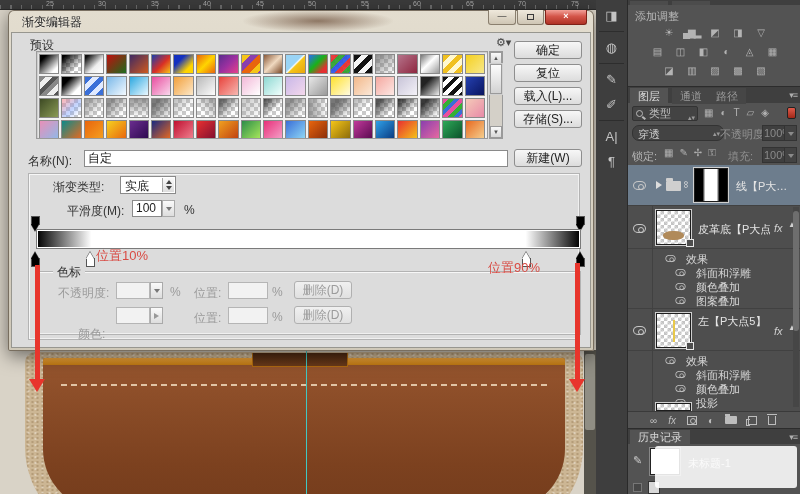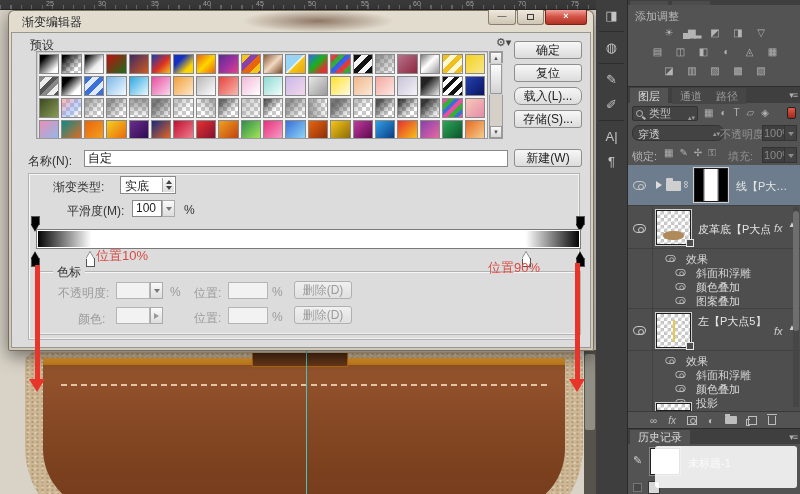--- a/index.html
+++ b/index.html
@@ -333,21 +333,21 @@
           <div class="swatch" style="--g: linear-gradient(135deg,#e86a20,#f5d090);"></div>
         </div>
       <div class="pscroll">
         <div class="arr" style="top:0;">▲</div>
         <div class="thumb"></div>
         <div class="arr" style="bottom:0;">▼</div>
       </div>
 
       <div class="dlg-btn" style="top:8px;">确定</div>
       <div class="dlg-btn" style="top:31px;">复位</div>
-      <div class="dlg-btn" style="top:54px;border-radius:7px;">载入(L)...</div>
+      <div class="dlg-btn" style="top:54px;">载入(L)...</div>
       <div class="dlg-btn" style="top:77px;">存储(S)...</div>
 
       <span class="dlg-label" style="left:16px;top:120px;">名称(N):</span>
       <div class="txtinput" style="left:72px;top:117px;width:424px;height:17px;">自定</div>
       <div class="dlg-btn" style="top:116px;">新建(W)</div>
 
       <div class="groupbox" style="left:16px;top:140px;width:552px;height:167px;"></div>
 
       <span class="dlg-label" style="left:41px;top:146px;">渐变类型:</span>
       <div class="combo" style="left:108px;top:143px;width:56px;height:18px;">
@@ -385,21 +385,21 @@
       <div class="txtinput gray" style="left:104px;top:249px;width:34px;height:17px;"></div>
       <div class="darr" style="left:138px;top:249px;height:17px;">
           <i class="d"></i>
         </div>
       <span class="dlg-label dis" style="left:158px;top:252px;">%</span>
       <span class="dlg-label dis" style="left:182px;top:252px;">位置:</span>
       <div class="txtinput gray" style="left:216px;top:249px;width:40px;height:17px;"></div>
       <span class="dlg-label dis" style="left:260px;top:252px;">%</span>
       <div class="dlg-btn dis-btn" style="left:282px;top:248px;width:58px;">删除(D)</div>
 
-      <span class="dlg-label dis" style="left:66px;top:278px;">颜色:</span>
+      <span class="dlg-label dis" style="left:66px;top:293px;">颜色:</span>
       <div class="txtinput gray" style="left:104px;top:274px;width:34px;height:17px;"></div>
       <div class="darr" style="left:138px;top:274px;height:17px;">
           <i class="d rarr"></i>
         </div>
       <span class="dlg-label dis" style="left:182px;top:277px;">位置:</span>
       <div class="txtinput gray" style="left:216px;top:274px;width:40px;height:17px;"></div>
       <span class="dlg-label dis" style="left:260px;top:277px;">%</span>
       <div class="dlg-btn dis-btn" style="left:282px;top:273px;width:58px;">删除(D)</div>
     </div>
   </div>

